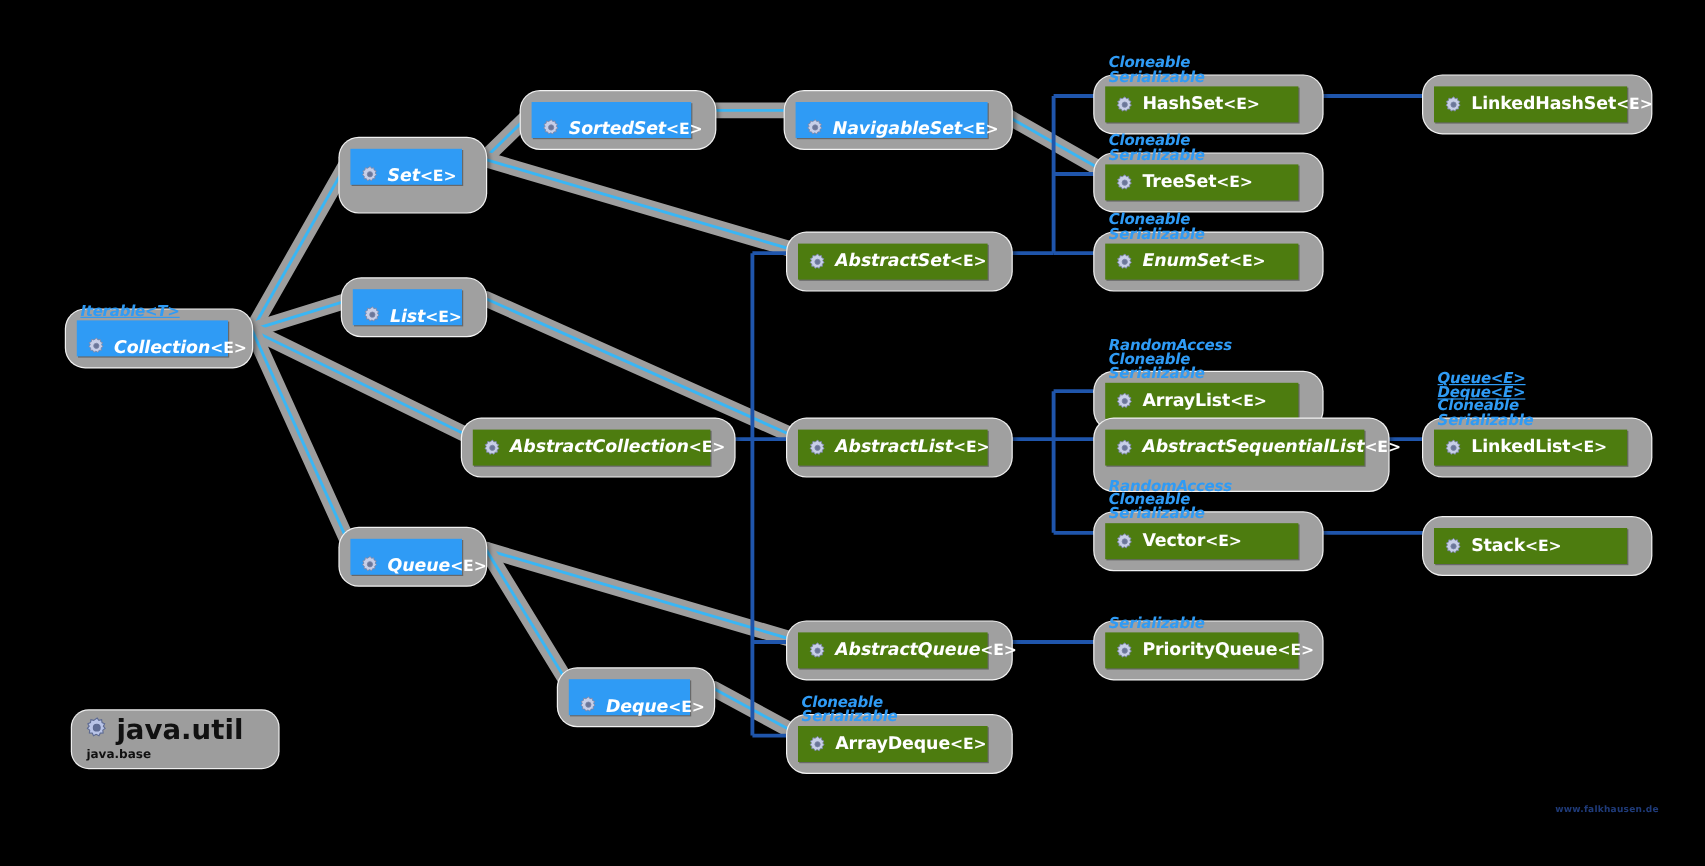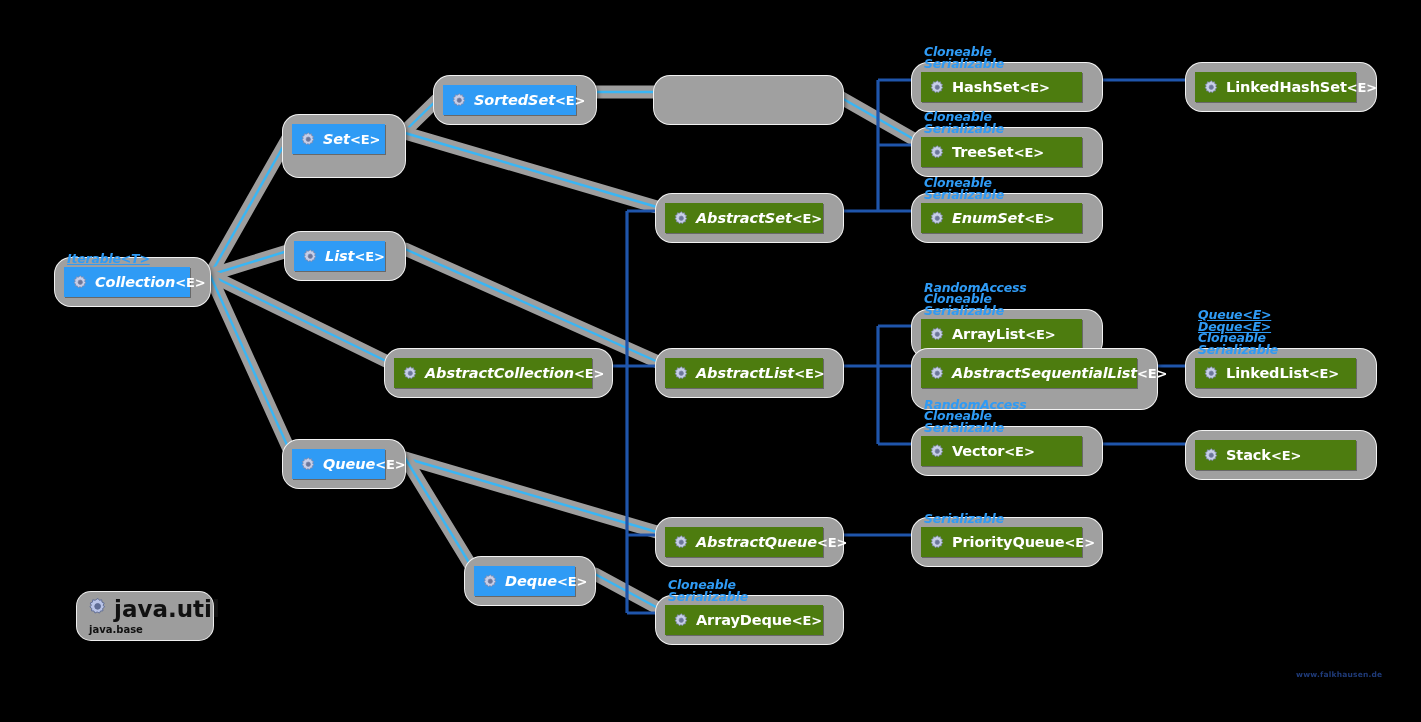--- a/index.html
+++ b/index.html
@@ -11,37 +11,37 @@
   #wires{position:absolute;left:0;top:0;width:1421px;height:722px;}
 
   
   .node{position:absolute;box-sizing:border-box;}
   .plate{position:absolute;left:0;top:0;width:100%;height:100%;
          background:#a0a0a0;border-radius:16px;
          box-shadow:0 0 0 1px #f2f2f2, 2px 3px 4px rgba(0,0,0,.55);}
   .bar{position:absolute;left:9px;top:9px;right:20px;height:30px;
        display:flex;align-items:center;padding-left:8px;
        box-shadow:1px 1px 0 rgba(0,0,0,.35);}
-  .iface .bar{background:#2f9bf5;}
+  .iface .bar{background:#2f9bf5;align-items:flex-end;}
   .klass .bar{background:#4d7c0f;}
   .bar .nm{color:#ffffff;font-size:14.5px;font-weight:bold;white-space:nowrap;
            letter-spacing:-.1px;line-height:1;}
   .abs .bar .nm{font-style:italic;}
   .iface .bar .nm{font-style:italic;}
   .bar .nm .gen{font-weight:bold;font-style:normal;font-size:13px;}
   .gear{width:17px;height:17px;margin-right:6px;flex:0 0 auto;}
 
   
   .caps{position:absolute;left:12px;line-height:11.5px;white-space:nowrap;}
   .caps span{display:block;color:#2f9bf5;font-size:12.5px;font-weight:bold;
              font-style:italic;letter-spacing:-.2px;}
   .caps span.ul{text-decoration:underline;}
 
   
-  #pkg{position:absolute;left:77px;top:592px;width:136px;height:48px;}
+  #pkg{position:absolute;left:60px;top:592px;width:172px;height:48px;}
   #pkg .pl{position:absolute;inset:0;background:#9d9d9d;border-radius:14px;
            box-shadow:0 0 0 1px #eee, 2px 3px 4px rgba(0,0,0,.5);}
   #pkg .row{position:absolute;left:10px;top:4px;display:flex;align-items:center;}
   #pkg .t{color:#111;font-size:23px;font-weight:bold;line-height:1;}
   #pkg .s{position:absolute;left:12px;top:32px;color:#111;font-size:10px;
           font-weight:bold;}
   #wm{position:absolute;left:1296px;top:670px;color:#1f3b7a;font-size:7.5px;
       font-weight:bold;letter-spacing:.2px;}
 </style>
 </head>
@@ -184,20 +184,29 @@
             <g fill="#c8cfe8" stroke="#7b85a8" stroke-width="1">
               <path d="M12 2.4l1.6 2.2 2.6-.6.4 2.7 2.5 1.1-1.3 2.4 1.7 2.1-2.2 1.7.3 2.7-2.7.1-1.3 2.4-2.4-1.3-2.4 1.3-1.3-2.4-2.7-.1.3-2.7-2.2-1.7 1.7-2.1L3.3 7.8l2.5-1.1.4-2.7 2.6.6z"></path>
               <circle cx="11.7" cy="11.6" r="3.1" fill="#6b7699"></circle>
             </g>
           </svg>
           <span class="nm">SortedSet<span class="gen">&lt;E&gt;</span></span>
         </div>
       </div>
       <div class="node iface" style="left: 654px; top: 76px; width: 189px; height: 48px;">
         <div class="plate"></div>
+        <div class="bar">
+          <svg class="gear" viewBox="0 0 24 24" aria-hidden="true">
+            <g fill="#c8cfe8" stroke="#7b85a8" stroke-width="1">
+              <path d="M12 2.4l1.6 2.2 2.6-.6.4 2.7 2.5 1.1-1.3 2.4 1.7 2.1-2.2 1.7.3 2.7-2.7.1-1.3 2.4-2.4-1.3-2.4 1.3-1.3-2.4-2.7-.1.3-2.7-2.2-1.7 1.7-2.1L3.3 7.8l2.5-1.1.4-2.7 2.6.6z"></path>
+              <circle cx="11.7" cy="11.6" r="3.1" fill="#6b7699"></circle>
+            </g>
+          </svg>
+          <span class="nm">NavigableSet<span class="gen">&lt;E&gt;</span></span>
+        </div>
       </div>
       <div class="node iface" style="left: 285px; top: 232px; width: 120px; height: 48px;">
         <div class="plate"></div>
         <div class="bar">
           <svg class="gear" viewBox="0 0 24 24" aria-hidden="true">
             <g fill="#c8cfe8" stroke="#7b85a8" stroke-width="1">
               <path d="M12 2.4l1.6 2.2 2.6-.6.4 2.7 2.5 1.1-1.3 2.4 1.7 2.1-2.2 1.7.3 2.7-2.7.1-1.3 2.4-2.4-1.3-2.4 1.3-1.3-2.4-2.7-.1.3-2.7-2.2-1.7 1.7-2.1L3.3 7.8l2.5-1.1.4-2.7 2.6.6z"></path>
               <circle cx="11.7" cy="11.6" r="3.1" fill="#6b7699"></circle>
             </g>
           </svg>

